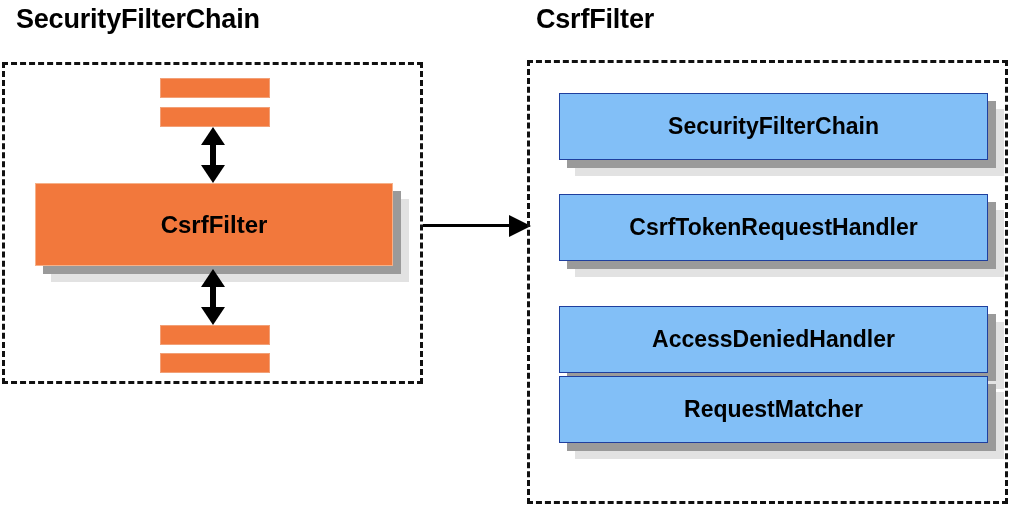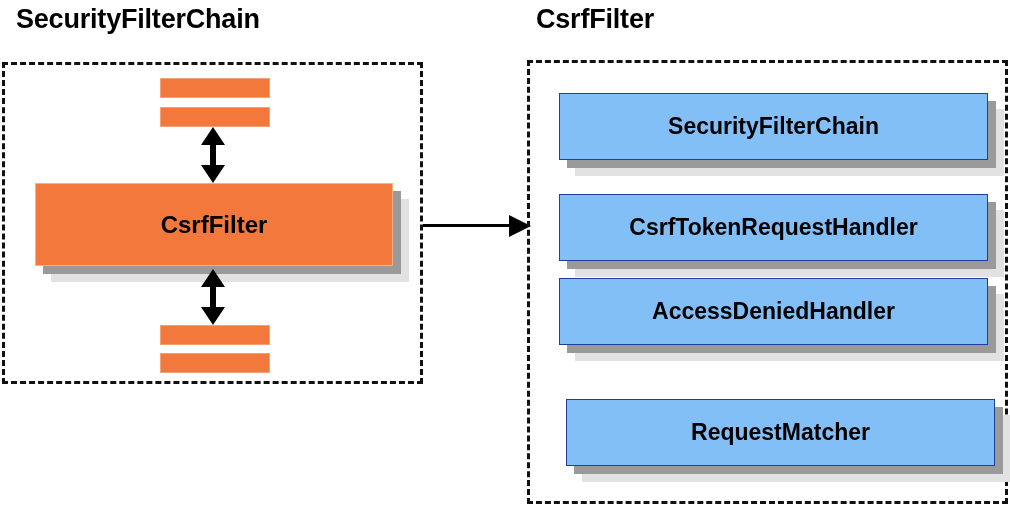--- a/index.html
+++ b/index.html
@@ -115,29 +115,29 @@
   </div>
 
   <div class="node blue-node" style="top:194px;border-radius:20px;">
     <div class="sh2"></div>
     <div class="sh1"></div>
     <div class="face">
       <span class="label">CsrfTokenRequestHandler</span>
     </div>
   </div>
 
-  <div class="node blue-node" style="top:278px;">
+  <div class="node blue-node" style="top:306px;">
     <div class="sh2"></div>
     <div class="sh1"></div>
     <div class="face">
       <span class="label">AccessDeniedHandler</span>
     </div>
   </div>
 
-  <div class="node blue-node" style="top:399px;margin-left:7px;">
+  <div class="node blue-node" style="top:376px;">
     <div class="sh2"></div>
     <div class="sh1"></div>
     <div class="face">
       <span class="label">RequestMatcher</span>
     </div>
   </div>
 
 </div>
 
 </body></html>

